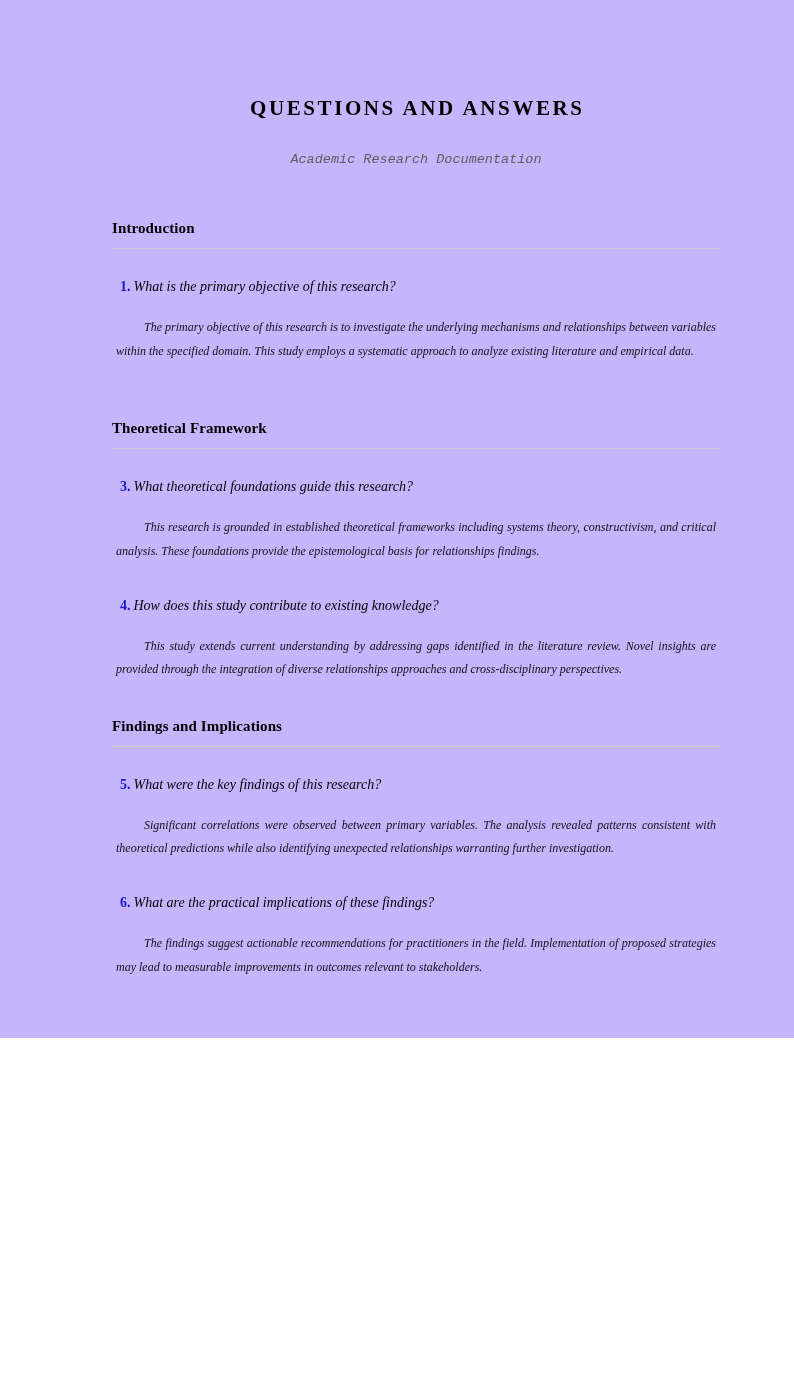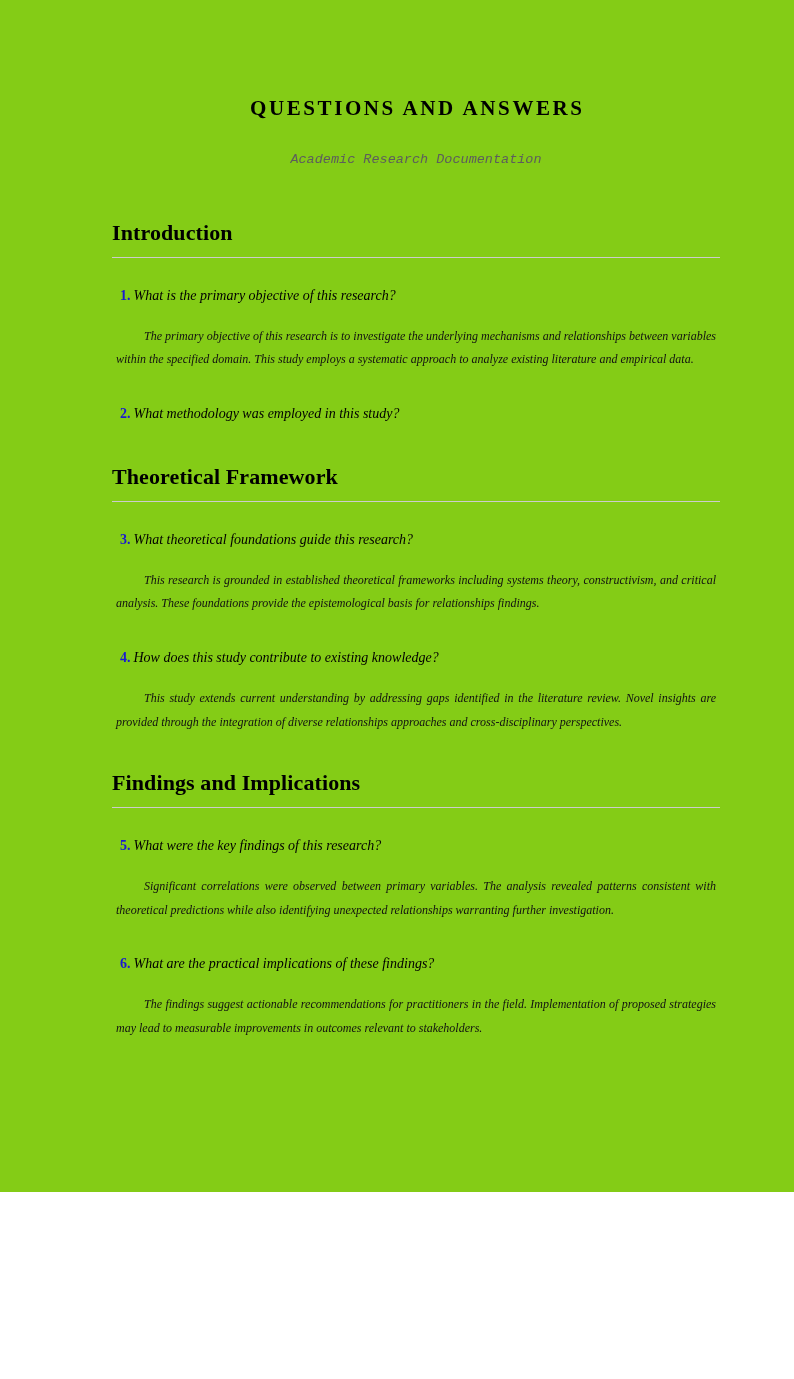--- a/index.html
+++ b/index.html
@@ -10,24 +10,24 @@
   body {
     width: 794px;
     height: 1379px;
     font-family: "Liberation Serif", "DejaVu Serif", serif;
     color: #000000;
     -webkit-font-smoothing: antialiased;
   }
   .page {
     position: relative;
     width: 794px;
-    height: 1192px;
+    height: 1038px;
     box-sizing: border-box;
     padding: 0;
-    background: #84cc16;
+    background: #c4b5fd;
     overflow: hidden;
   }
   .content {
     position: absolute;
     left: 112px;
     top: 0;
     width: 608px;
   }
   
   .doc-header {
@@ -58,21 +58,21 @@
     margin: 0;
   }
   .section-first {
     padding-top: 51px;
   }
   .section-rest {
     padding-top: 31px;
   }
   .section-heading {
     font-family: "Liberation Serif", "DejaVu Serif", serif;
-    font-size: 22px;
+    font-size: 15px;
     font-weight: bold;
     color: #000000;
     margin: 0;
     line-height: 1.25;
     letter-spacing: 0.1px;
   }
   .section-rule {
     border: 0;
     border-top: 1px solid #cccccc;
     margin: 10px 0 0 0;
@@ -127,23 +127,20 @@
       <hr class="section-rule">
 
       <div class="qa-block">
         <p class="qa-question">
           <span class="qa-number">1.</span><span>What is the primary objective of this research?</span>
         </p>
         <p class="qa-answer">The primary objective of this research is to investigate the underlying mechanisms and relationships between variables within the specified domain. This study employs a systematic approach to analyze existing literature and empirical data.</p>
       </div>
 
       <div class="qa-block">
-        <p class="qa-question">
-          <span class="qa-number">2.</span><span>What methodology was employed in this study?</span>
-        </p>
       </div>
     </div>
 
     <div class="section section-rest">
       <h2 class="section-heading">Theoretical Framework</h2>
       <hr class="section-rule">
 
       <div class="qa-block">
         <p class="qa-question">
           <span class="qa-number">3.</span><span>What theoretical foundations guide this research?</span>

